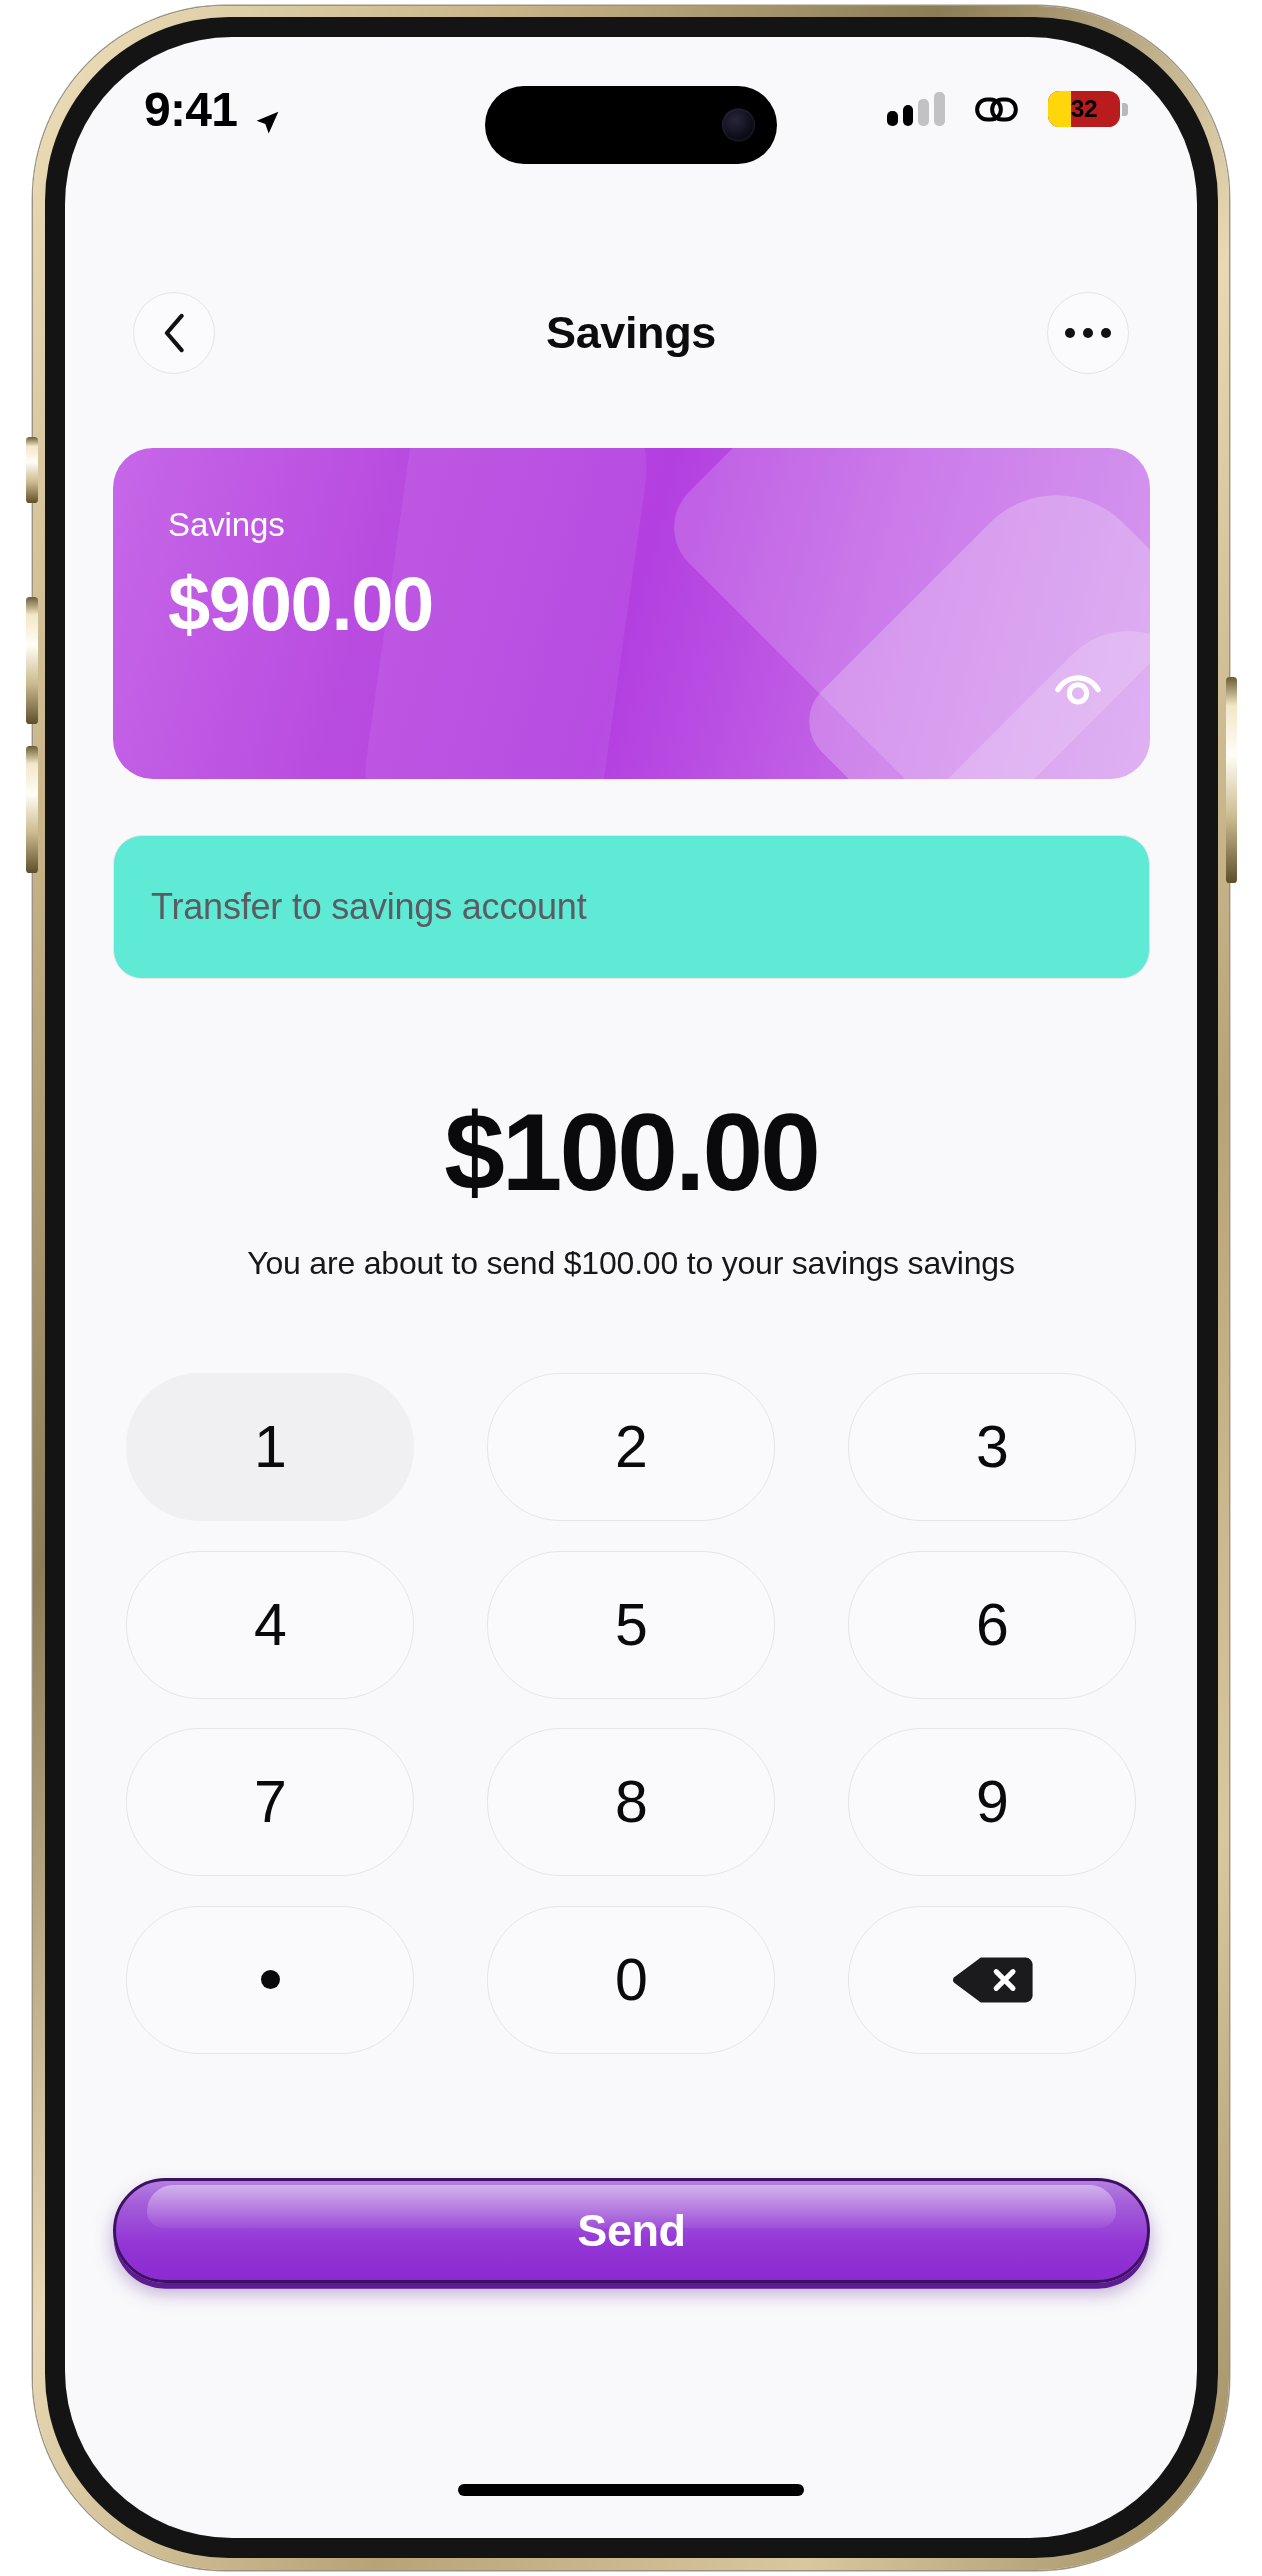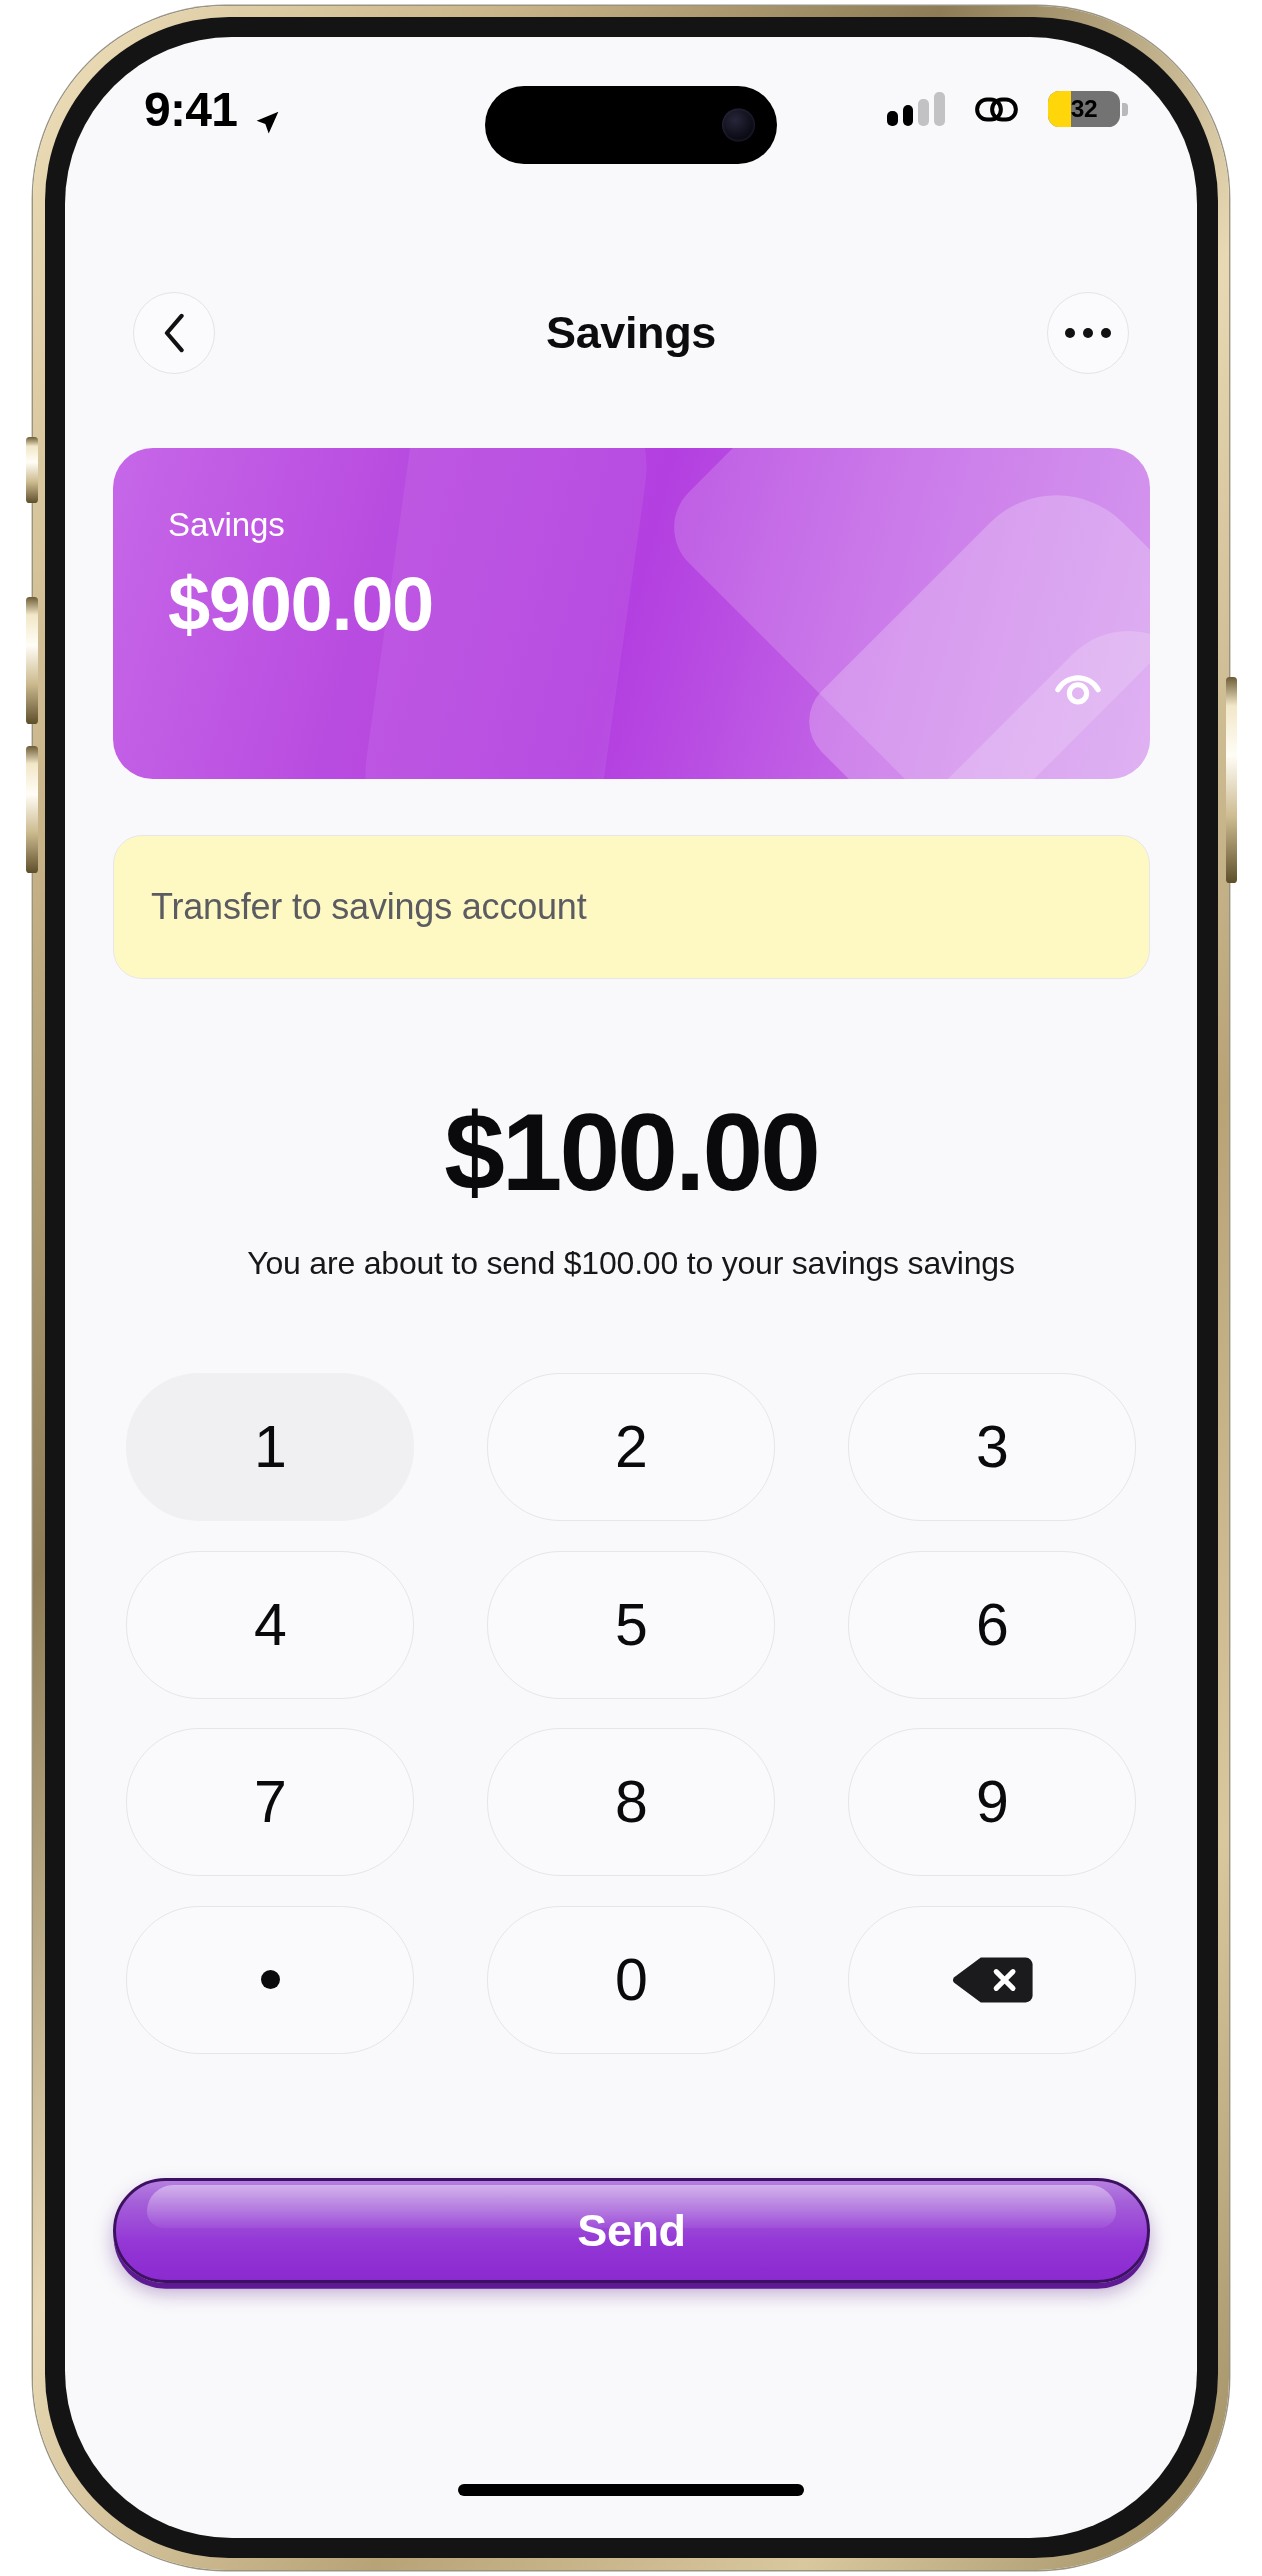--- a/index.html
+++ b/index.html
@@ -67,21 +67,21 @@
   .signal i:nth-child(1){ height:14.4px; }
   .signal i:nth-child(2){ height:21px; }
   .signal i:nth-child(3){ height:27px; background:#c2c2c4; }
   .signal i:nth-child(4){ height:34px; background:#c2c2c4; }
 
   .link-icon{ width:45px; height:33px; }
 
   .battery{ position:relative; display:flex; align-items:center; }
   .battery-body{
     position:relative; width:72px; height:36px; border-radius:11.5px;
-    background:#737373; overflow:hidden;
+    background:#b91c1c; overflow:hidden;
     display:flex; align-items:center; justify-content:center;
   }
   .battery-fill{
     position:absolute; left:0; top:0; bottom:0; width:46%;
     background:#ffd60a;
   }
   .battery-pct{
     position:relative; z-index:2;
     font-size:24.5px; font-weight:700; color:#000; letter-spacing:-0.4px;
   }
@@ -166,21 +166,21 @@
   }
   .nfc-icon{
     position:absolute; right:46px; bottom:72px; z-index:4;
     width:52px; height:46px;
   }
 
   
   .note-field{
     position:absolute; left:48px; top:798px;
     width:1037px; height:144px; border-radius:29px;
-    background:#fef9c3; border:1.4px solid #e7e7ea;
+    background:#5eead4; border:1.4px solid #e7e7ea;
     display:flex; align-items:center; padding:0 37px;
     cursor:text;
   }
   .note-text{ font-size:36px; color:#5b5b62; letter-spacing:-0.2px; }
 
   
   .amount-block{
     position:absolute; left:0; top:1052px; width:100%;
     text-align:center;
   }

